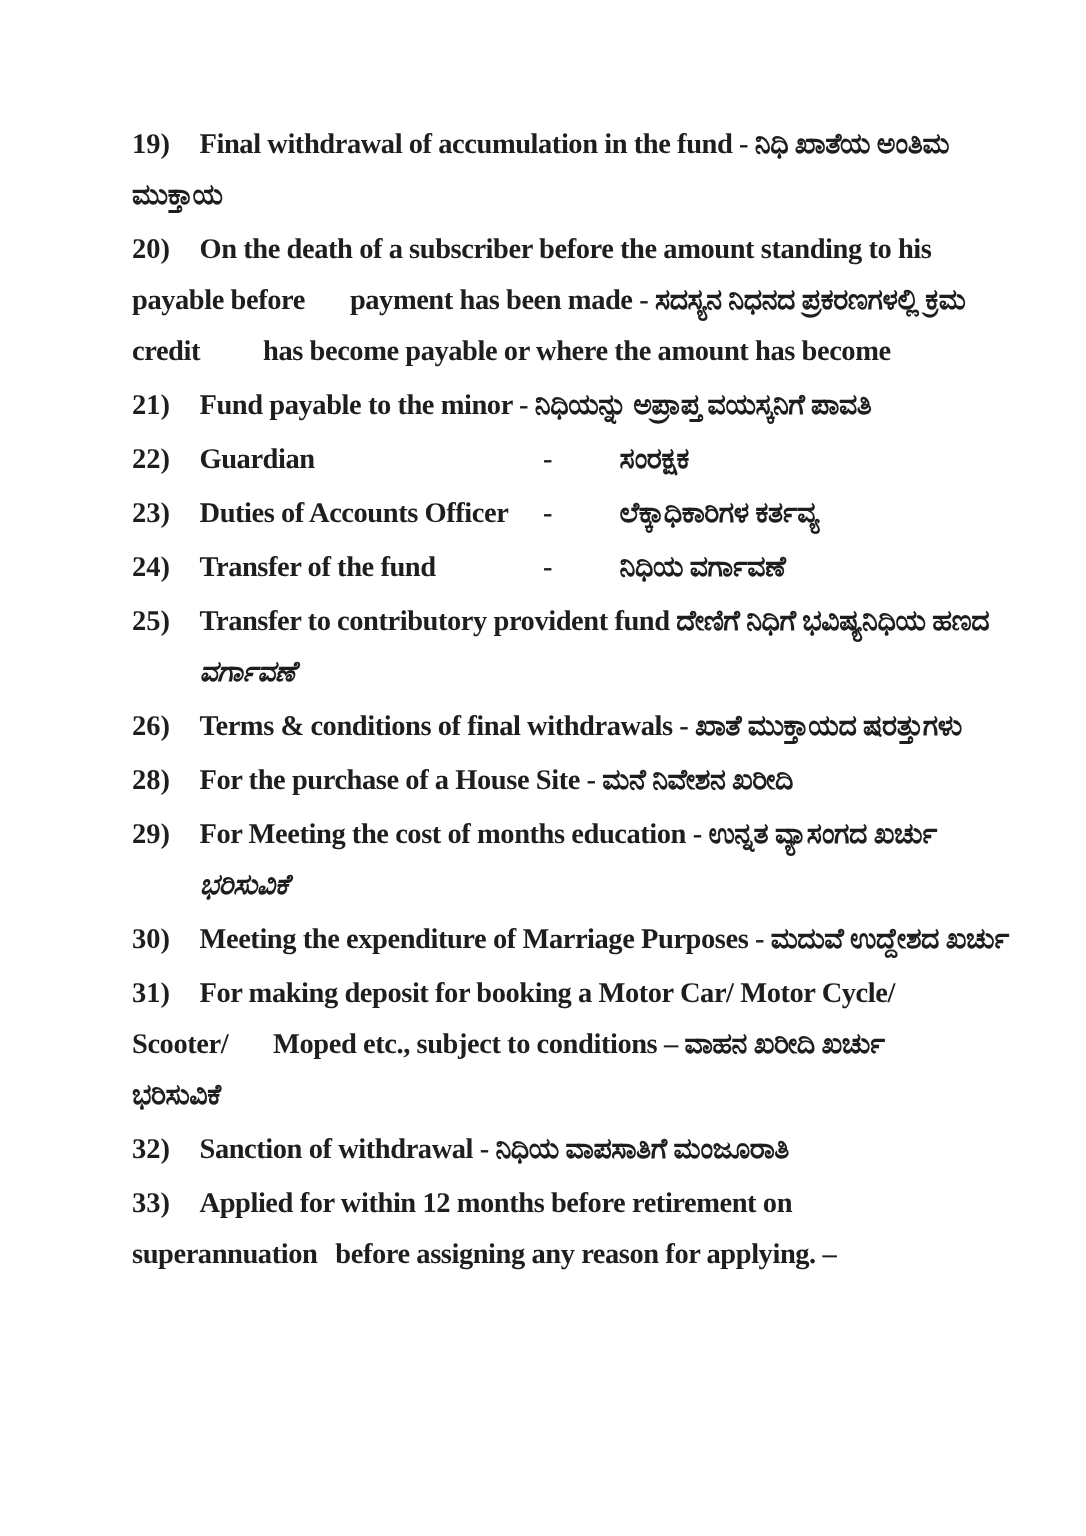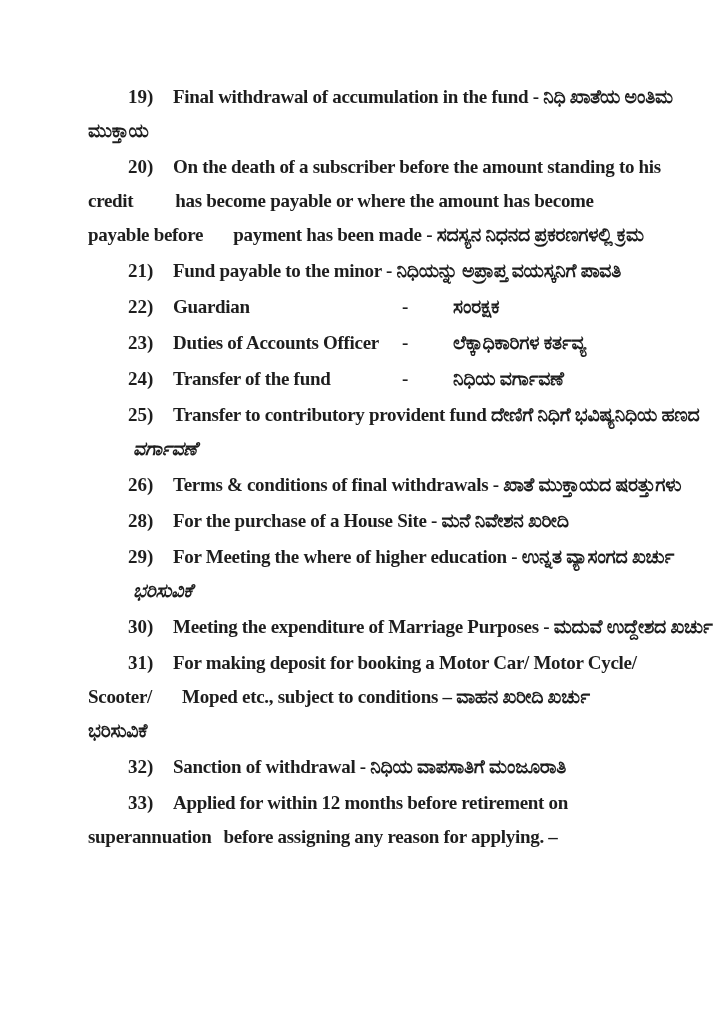--- a/index.html
+++ b/index.html
@@ -20,41 +20,41 @@
     height:34px;line-height:34px;
     white-space:nowrap;
     font-family:"Liberation Serif","DejaVu Serif",serif;
     font-weight:bold;
     font-size:19px;
     letter-spacing:-0.3px;
     color:#1e1e1e;
   }
   .line.indent{padding-left:45px;font-style:italic;}
   .seg{display:inline;}
-  .num{display:inline-block;width:45px;letter-spacing:0;margin-left:40px;}
+  .num{display:inline-block;width:45px;letter-spacing:0;}
   .label{display:inline-block;min-width:229px;}
   .gap{display:inline-block;width:45px;}
   .tab-sm{display:inline-block;width:12px;}
   .tab-md{display:inline-block;width:30px;}
   .tab-lg{display:inline-block;width:42px;}
   .kn{font-weight:bold;}
 </style>
 </head>
 <body>
 
 <div class="page">
   <main>
       <div class="item">
         <div class="line"><span class="seg num">19)</span><span class="seg en">Final withdrawal of accumulation in the fund</span><span class="seg sep"> - </span><span class="seg kn">ನಿಧಿ ಖಾತೆಯ ಅಂತಿಮ</span></div>
         <div class="line"><span class="seg kn">ಮುಕ್ತಾಯ</span></div>
       </div>
       <div class="item">
         <div class="line"><span class="seg num">20)</span><span class="seg en">On the death of a subscriber before the amount standing to his</span></div>
+        <div class="line"><span class="seg en">payable before</span><span class="seg tab-md"></span><span class="seg en">payment has been made - </span><span class="seg kn">ಸದಸ್ಯನ ನಿಧನದ ಪ್ರಕರಣಗಳಲ್ಲಿ ಕ್ರಮ</span></div>
         <div class="line"><span class="seg en">credit</span><span class="seg tab-lg"></span><span class="seg en">has become payable or where the amount has become</span></div>
-        <div class="line"><span class="seg en">payable before</span><span class="seg tab-md"></span><span class="seg en">payment has been made - </span><span class="seg kn">ಸದಸ್ಯನ ನಿಧನದ ಪ್ರಕರಣಗಳಲ್ಲಿ ಕ್ರಮ</span></div>
       </div>
       <div class="item">
         <div class="line"><span class="seg num">21)</span><span class="seg en">Fund payable to the minor</span><span class="seg sep"> - </span><span class="seg kn">ನಿಧಿಯನ್ನು ಅಪ್ರಾಪ್ತ ವಯಸ್ಕನಿಗೆ ಪಾವತಿ</span></div>
       </div>
       <div class="item">
         <div class="line"><span class="seg num">22)</span><span class="seg label">Guardian</span><span class="seg dash">-</span><span class="seg gap"></span><span class="seg kn">ಸಂರಕ್ಷಕ</span></div>
       </div>
       <div class="item">
         <div class="line"><span class="seg num">23)</span><span class="seg label">Duties of Accounts Officer</span><span class="seg dash">-</span><span class="seg gap"></span><span class="seg kn">ಲೆಕ್ಕಾಧಿಕಾರಿಗಳ ಕರ್ತವ್ಯ</span></div>
       </div>
@@ -65,21 +65,21 @@
         <div class="line"><span class="seg num">25)</span><span class="seg en">Transfer to contributory provident fund</span><span class="seg kn"> ದೇಣಿಗೆ ನಿಧಿಗೆ ಭವಿಷ್ಯನಿಧಿಯ ಹಣದ</span></div>
         <div class="line indent"><span class="seg kn">ವರ್ಗಾವಣೆ</span></div>
       </div>
       <div class="item">
         <div class="line"><span class="seg num">26)</span><span class="seg en">Terms &amp; conditions of final withdrawals</span><span class="seg sep"> - </span><span class="seg kn">ಖಾತೆ ಮುಕ್ತಾಯದ ಷರತ್ತುಗಳು</span></div>
       </div>
       <div class="item">
         <div class="line"><span class="seg num">28)</span><span class="seg en">For the purchase of a House Site</span><span class="seg sep"> - </span><span class="seg kn">ಮನೆ ನಿವೇಶನ ಖರೀದಿ</span></div>
       </div>
       <div class="item">
-        <div class="line"><span class="seg num">29)</span><span class="seg en">For Meeting the where of higher education</span><span class="seg sep"> - </span><span class="seg kn">ಉನ್ನತ ವ್ಯಾಸಂಗದ ಖರ್ಚು</span></div>
+        <div class="line"><span class="seg num">29)</span><span class="seg en">For Meeting the cost of months education</span><span class="seg sep"> - </span><span class="seg kn">ಉನ್ನತ ವ್ಯಾಸಂಗದ ಖರ್ಚು</span></div>
         <div class="line indent"><span class="seg kn">ಭರಿಸುವಿಕೆ</span></div>
       </div>
       <div class="item">
         <div class="line"><span class="seg num">30)</span><span class="seg en">Meeting the expenditure of Marriage Purposes</span><span class="seg sep"> - </span><span class="seg kn">ಮದುವೆ ಉದ್ದೇಶದ ಖರ್ಚು</span></div>
       </div>
       <div class="item">
         <div class="line"><span class="seg num">31)</span><span class="seg en">For making deposit for booking a Motor Car/ Motor Cycle/</span></div>
         <div class="line"><span class="seg en">Scooter/</span><span class="seg tab-md"></span><span class="seg en">Moped etc., subject to conditions – </span><span class="seg kn">ವಾಹನ ಖರೀದಿ ಖರ್ಚು</span></div>
         <div class="line"><span class="seg kn">ಭರಿಸುವಿಕೆ</span></div>
       </div>

